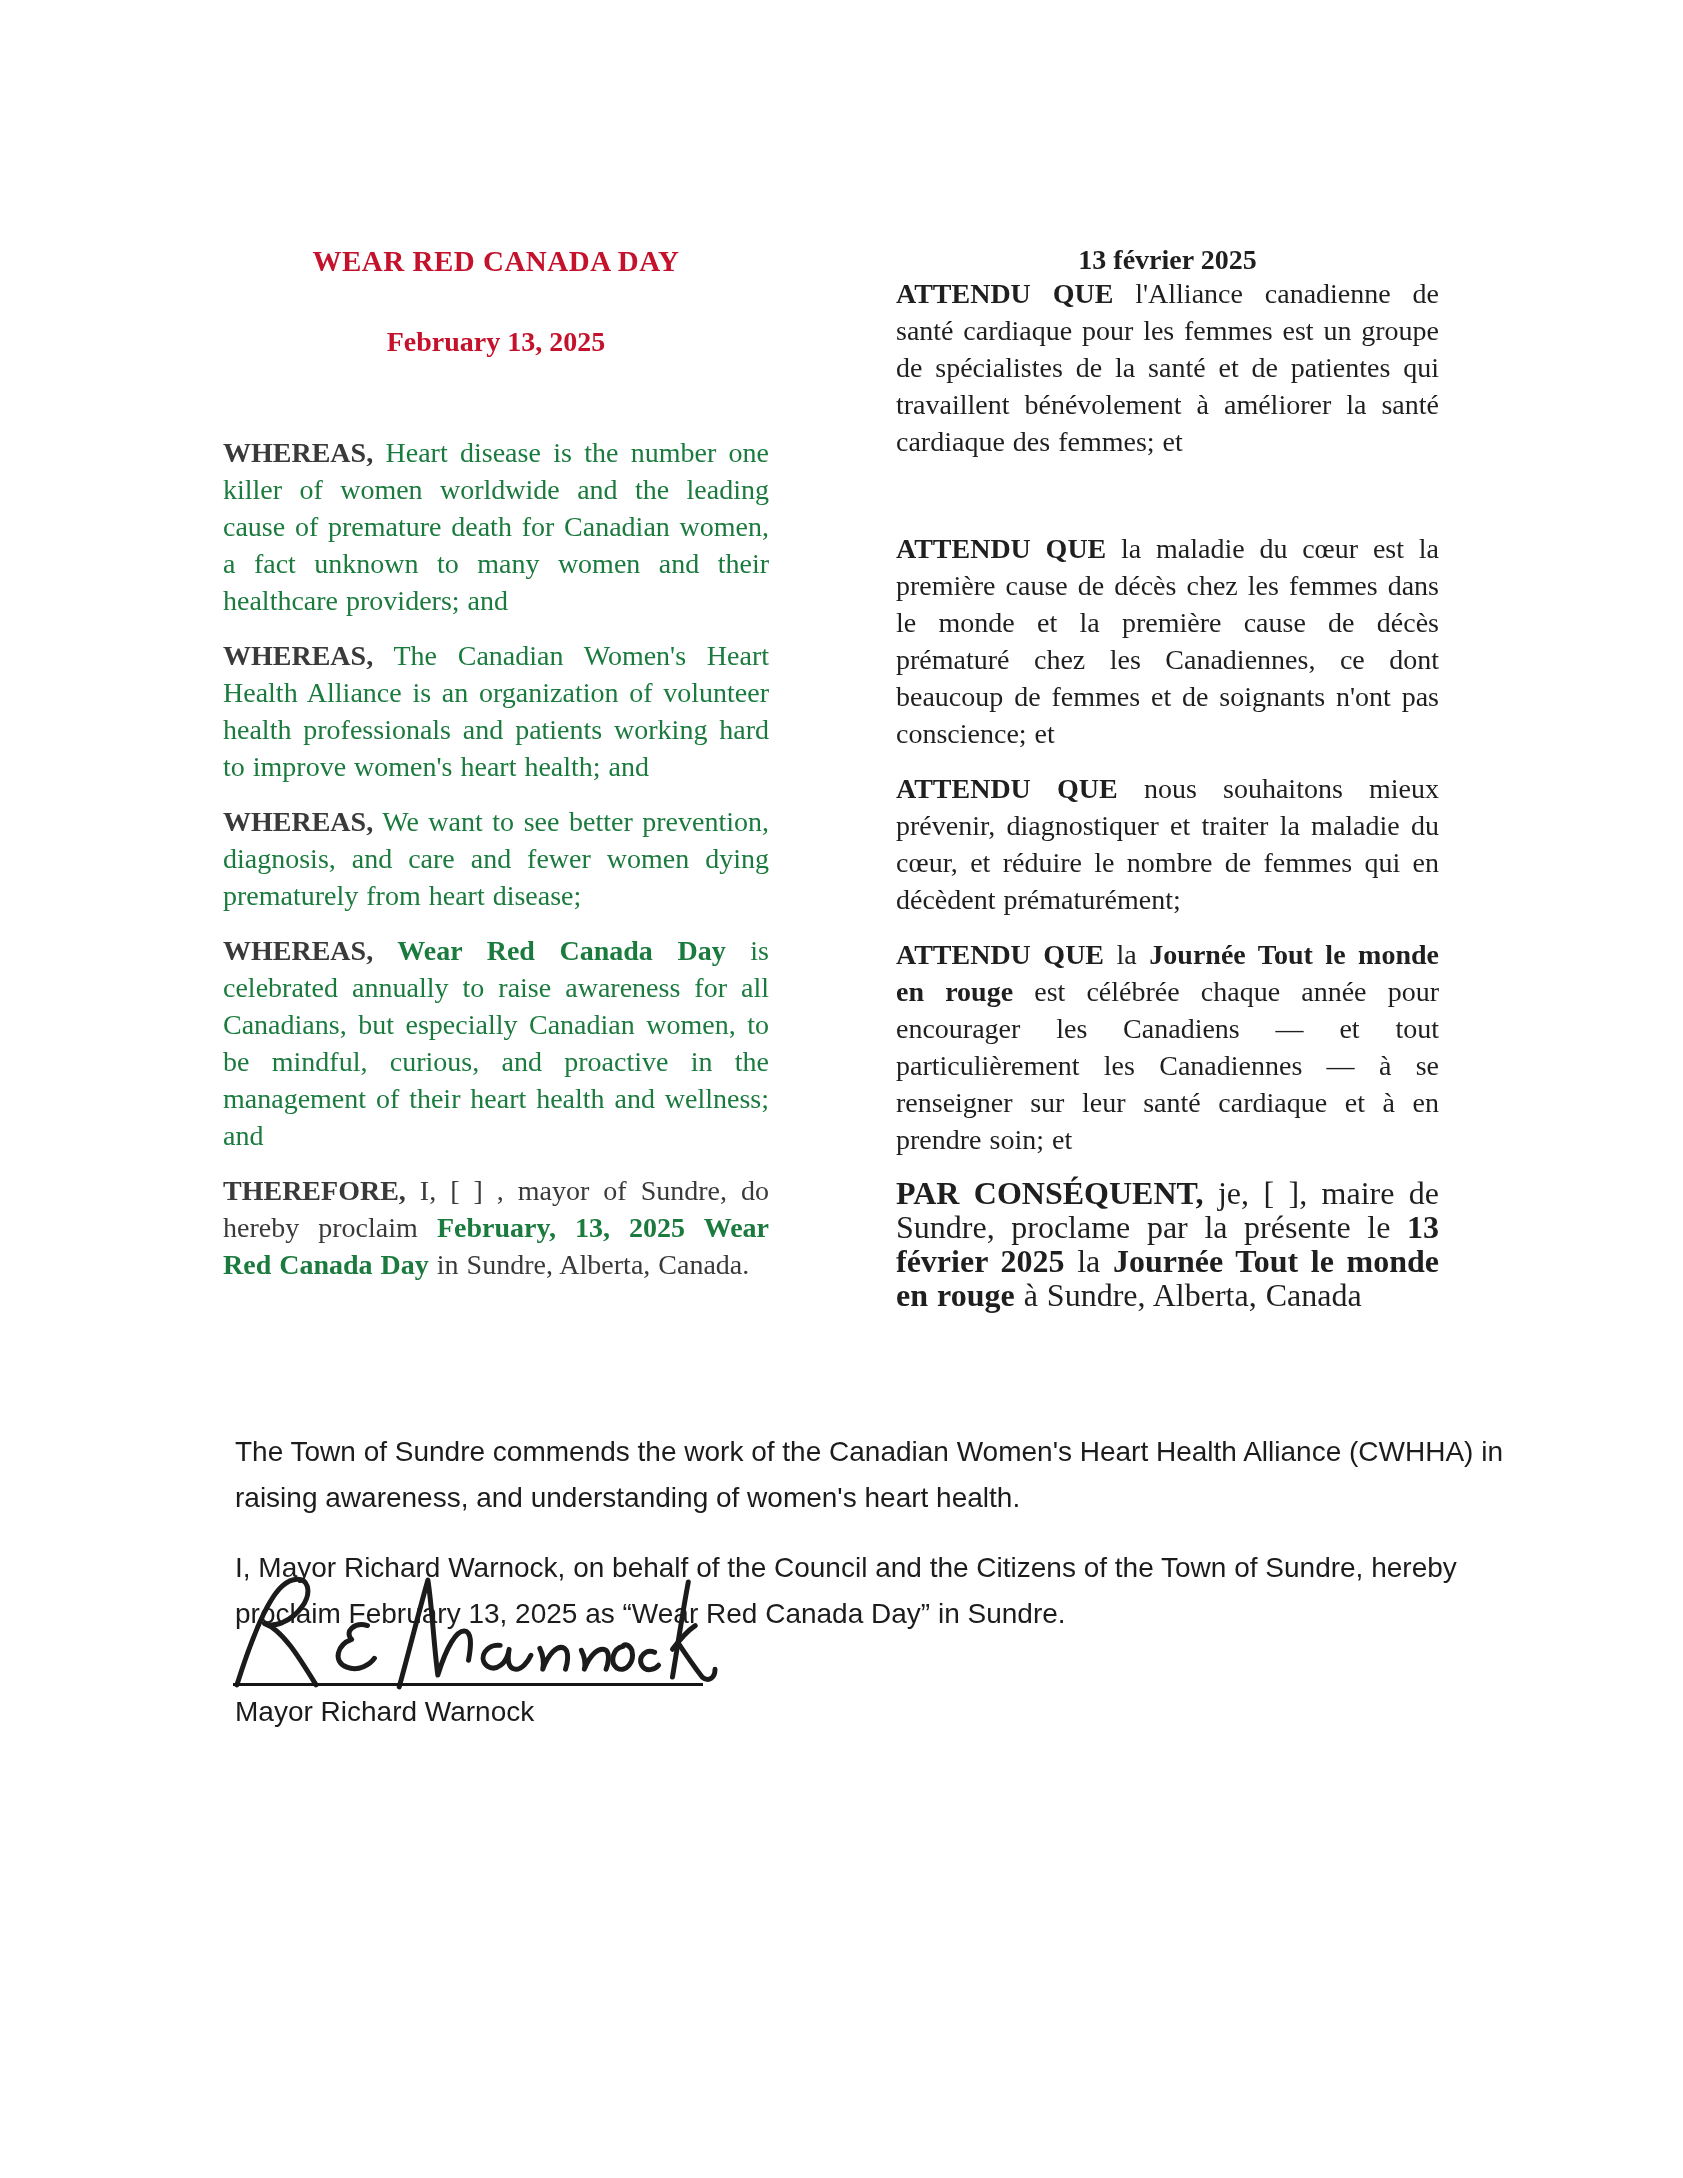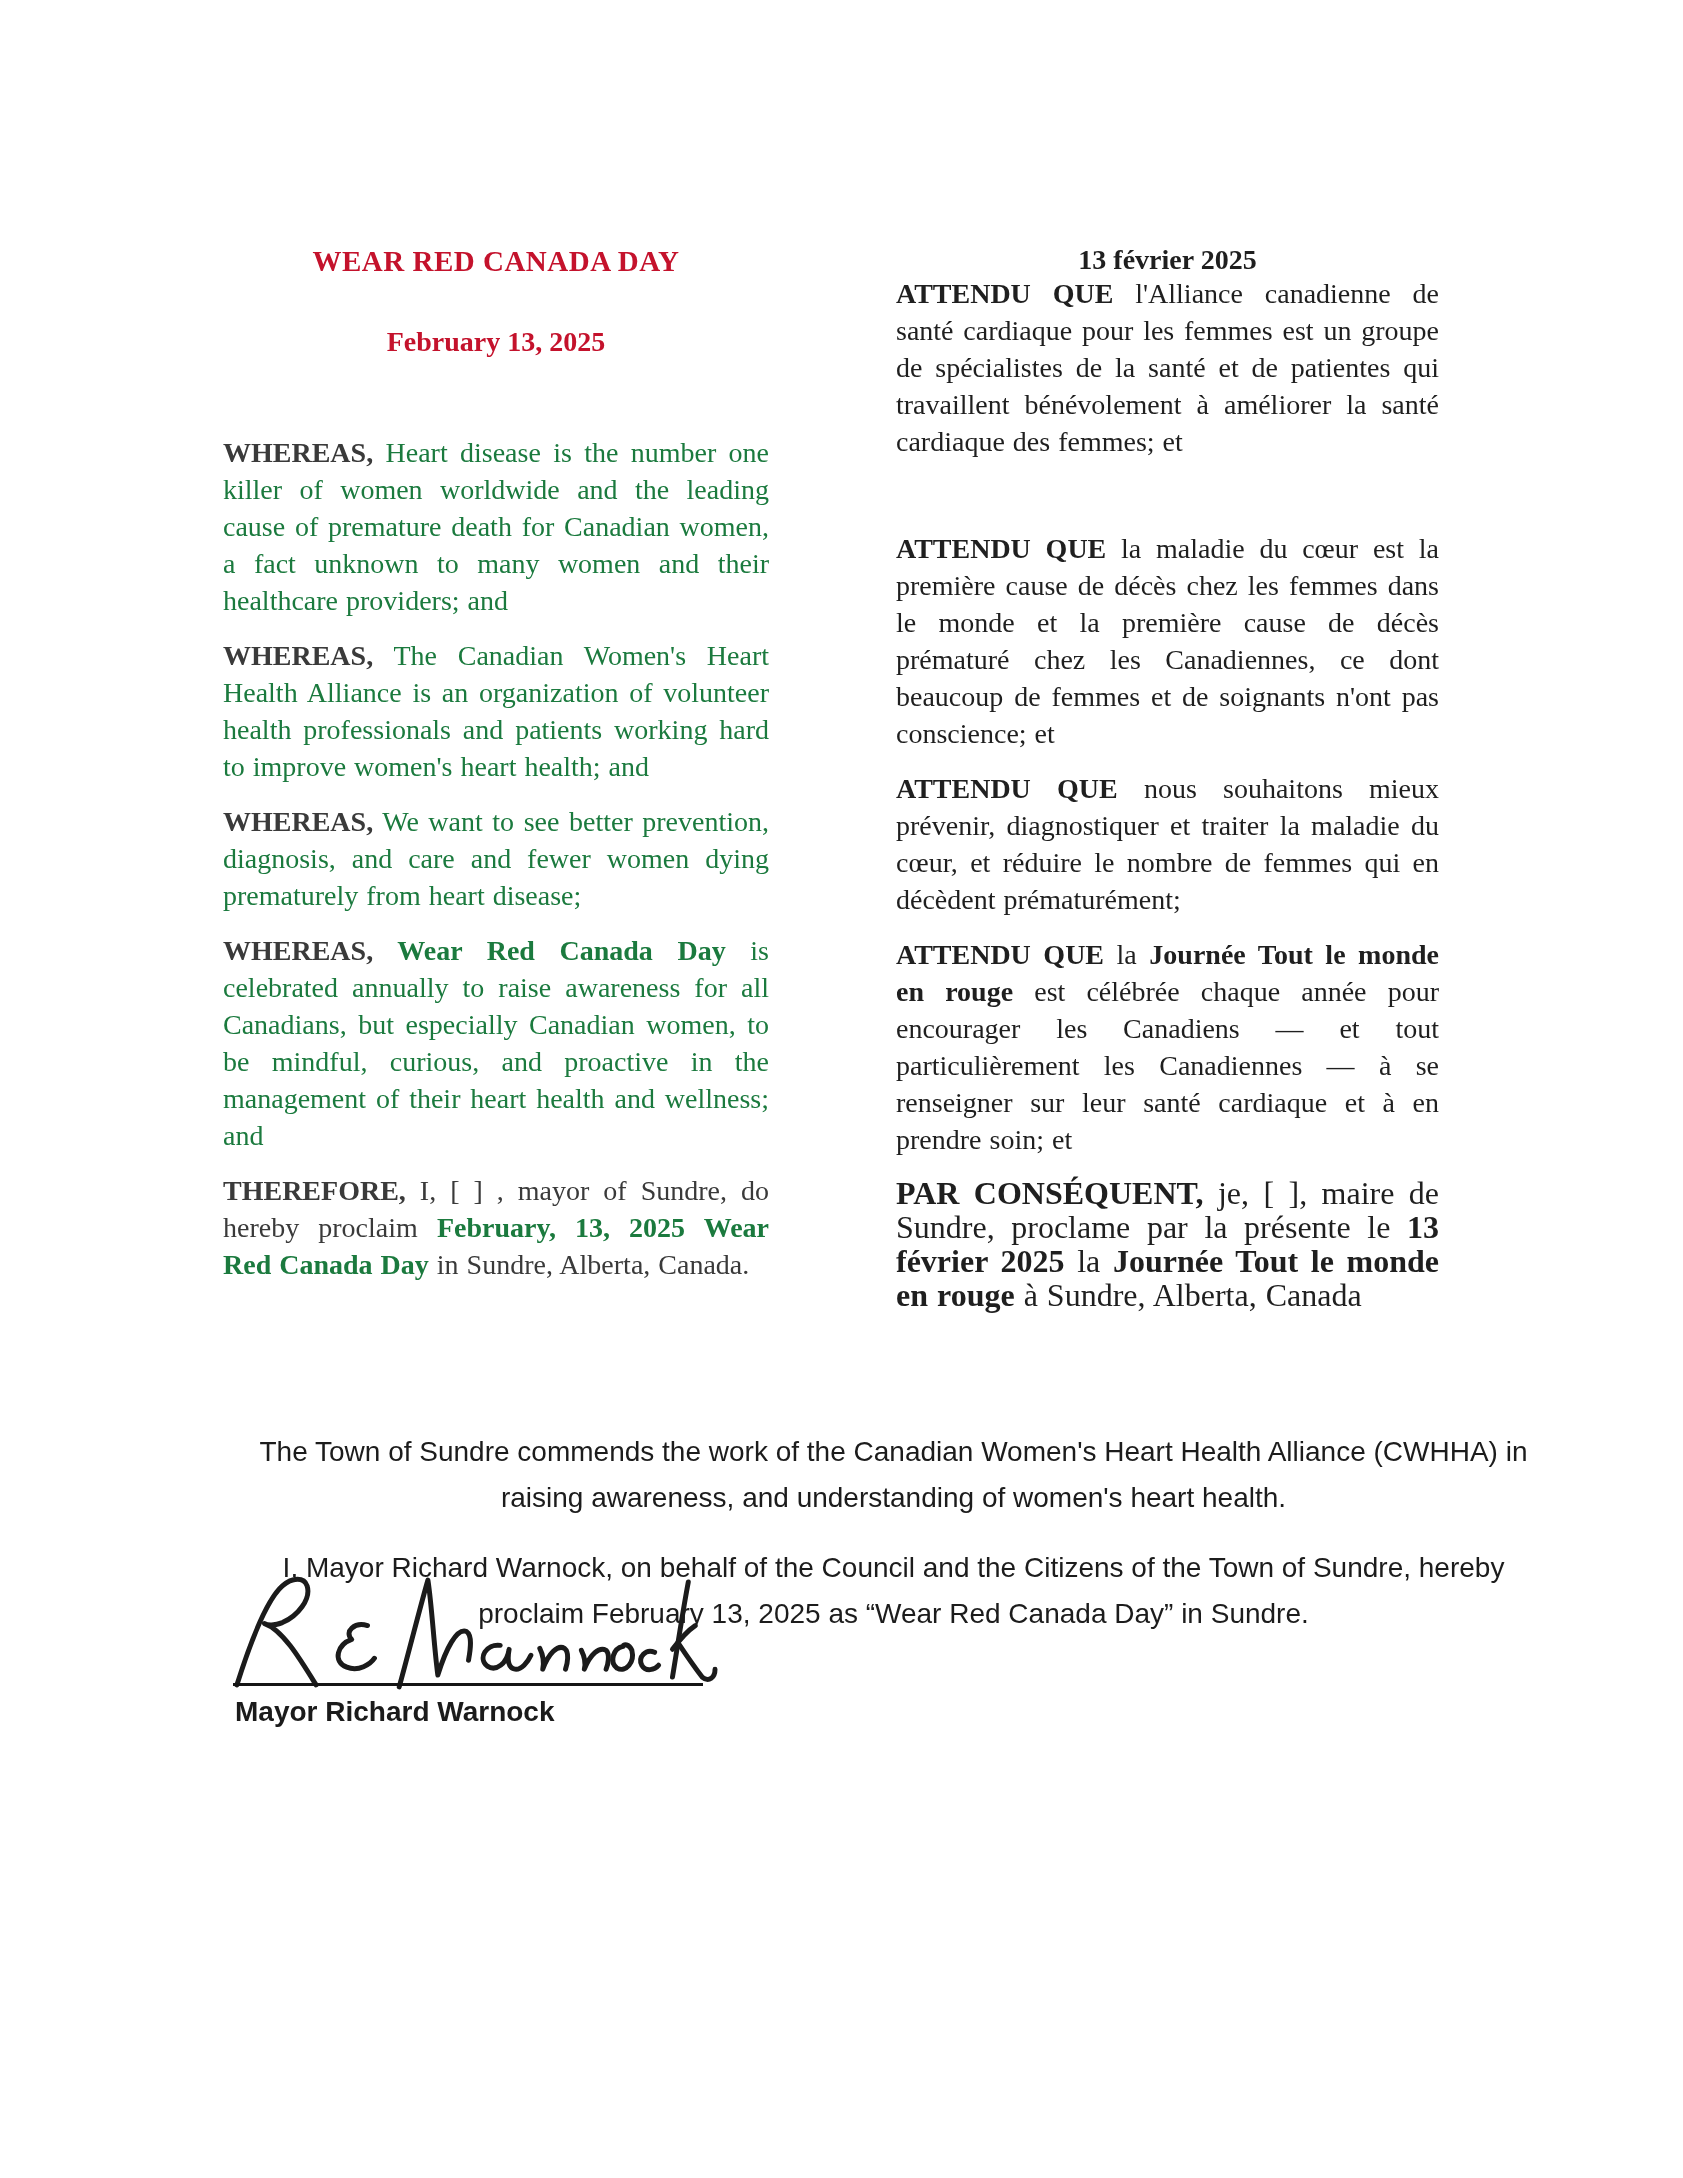--- a/index.html
+++ b/index.html
@@ -33,38 +33,38 @@
   .col-fr .first-para{margin-top:70px;}
   .para.small{font-size:32px;line-height:34px;}
   .lead-en{font-weight:bold;color:#3A3A3A;}
   .green{color:#1B7A3E;}
   .green-bold{color:#1B7A3E;font-weight:bold;}
   .dark{color:#3A3A3A;}
   .fr-text{color:#1F1F1F;}
   .fr-bold{color:#1F1F1F;font-weight:bold;}
   .footer{
     position:absolute;left:235px;top:1429px;width:1317px;
-    color:#1C1C1C;font-size:28px;line-height:46px;text-align:center;
+    color:#1C1C1C;font-size:28px;line-height:46px;
   }
   .footer p{margin:0 0 24px 0;}
   .signature-wrap{
     position:absolute;left:223px;top:1566px;width:495px;height:134px;
   }
   .signature-wrap svg{width:100%;height:100%;}
   .signature-wrap path{
     fill:none;stroke:#1b1b1b;stroke-width:5;
     stroke-linecap:round;stroke-linejoin:round;
   }
   .signature-line{
     position:absolute;left:233px;top:1683px;width:470px;
     border-top:3px solid #151515;height:0;
   }
   .signatory{
     position:absolute;left:235px;top:1695px;
-    font-size:28px;color:#1b1b1b;line-height:34px;font-weight:bold;
+    font-size:28px;color:#1b1b1b;line-height:34px;
   }
 </style>
 </head>
 <body>
 
 <div class="page">
 
   <div class="col col-en">
     <div class="doc-title">WEAR RED CANADA DAY</div>
     <div class="doc-date-en">February 13, 2025</div>

